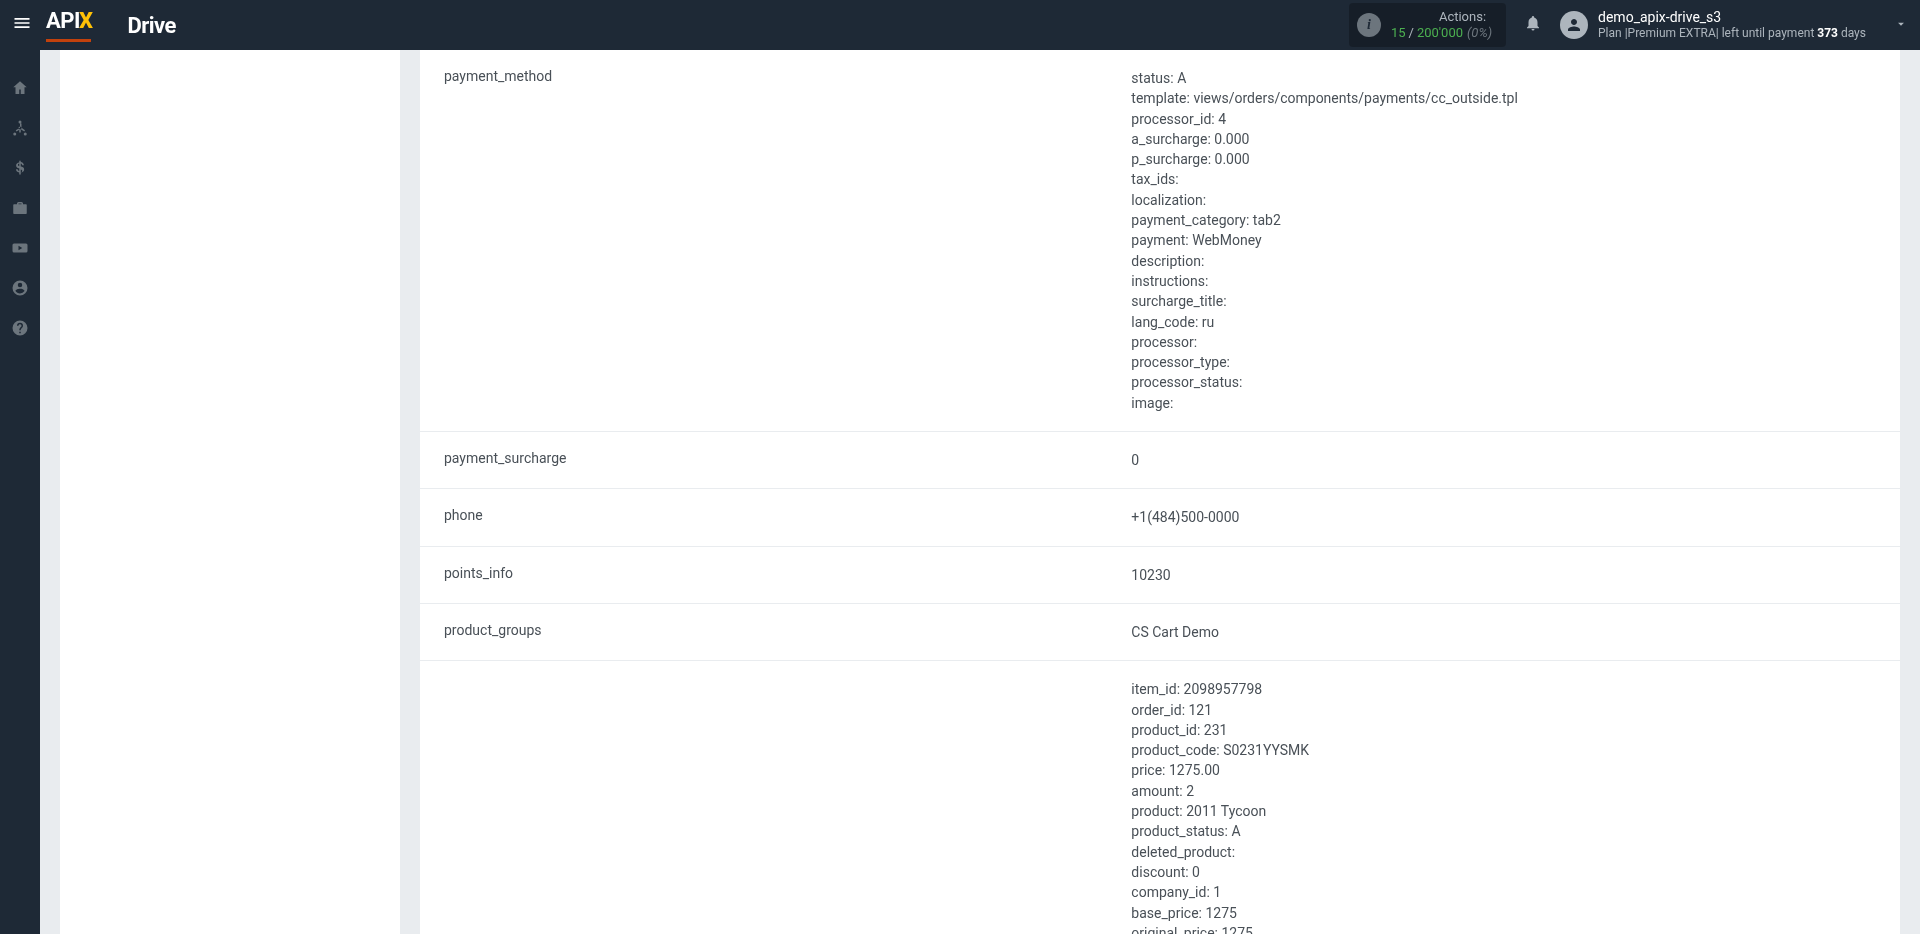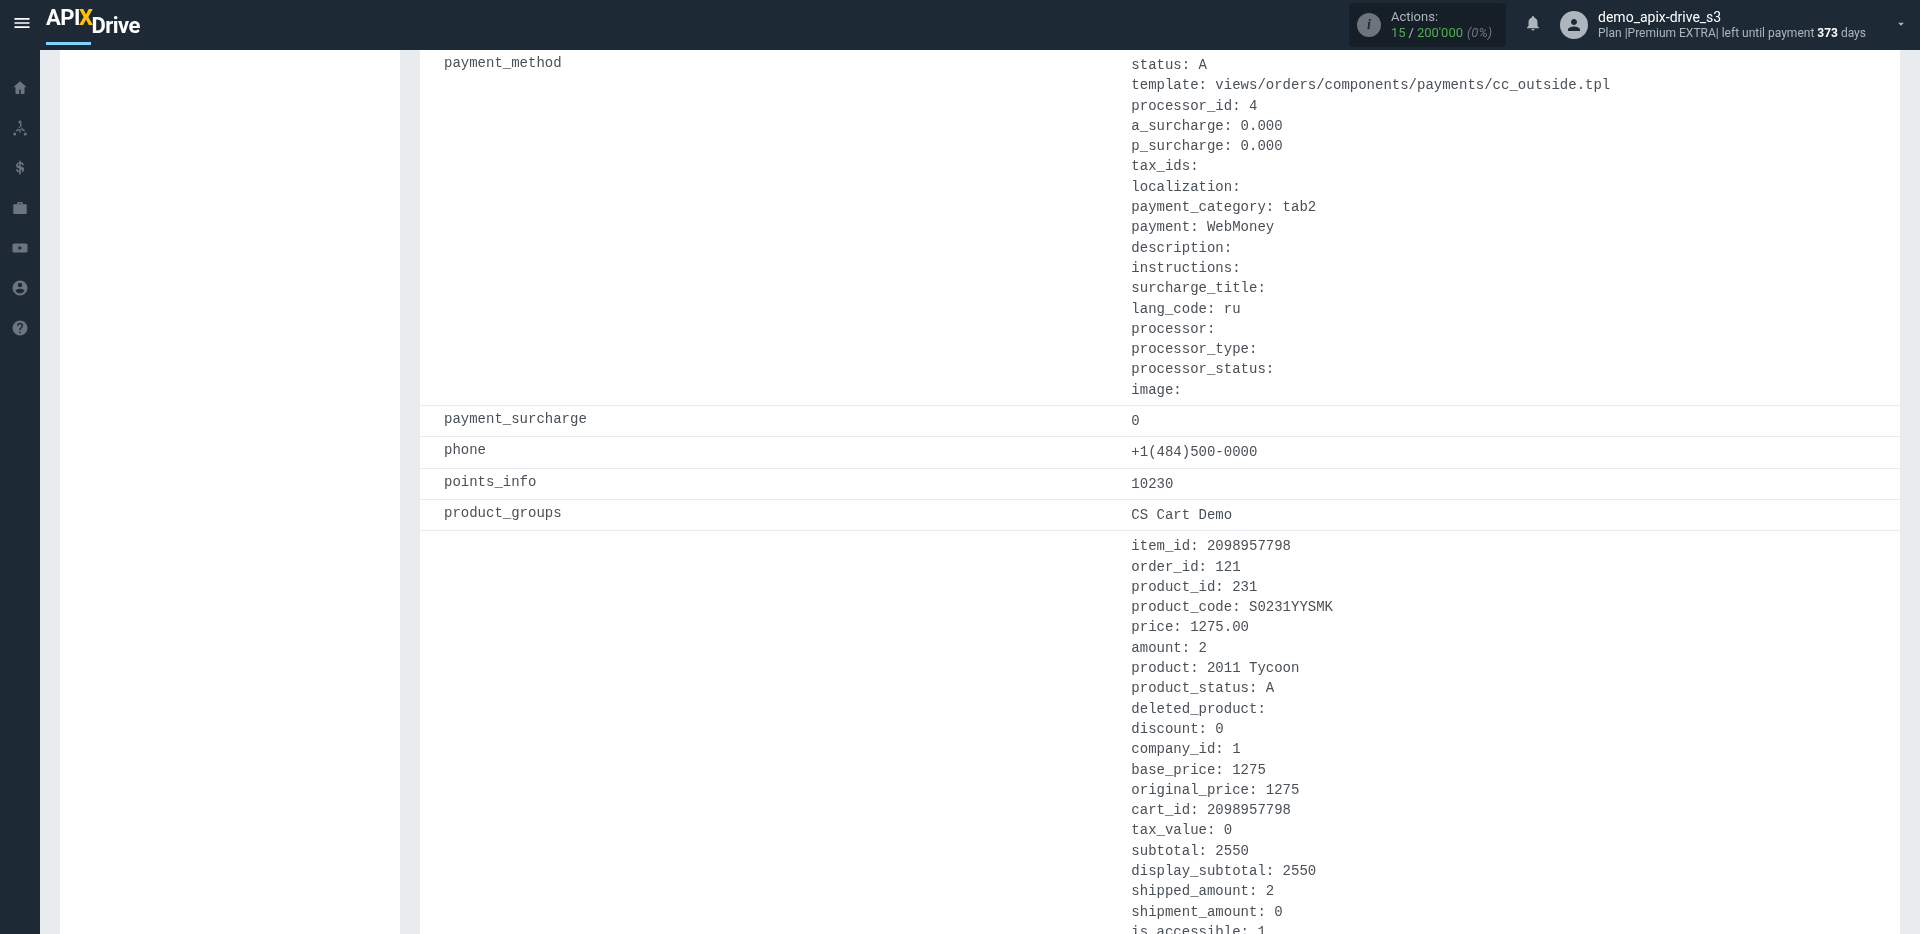--- a/index.html
+++ b/index.html
@@ -43,25 +43,26 @@
 .logo-api {
   color: #fff;
 }
 .logo-x {
   color: #ffc107;
   font-weight: 800;
   margin: 0 -1px;
 }
 .logo-drive {
   color: #fff;
+  margin-left: 36px;
 }
 .logo-underline {
   display: inline-block;
-  border-bottom: 3px solid #7dd3fc;
-  padding-bottom: 12px;
+  border-bottom: 3px solid #c2410c;
+  padding-bottom: 6px;
   text-align: center;
 }
 .topbar-spacer {
   flex: 1;
 }
 .actions-box {
   background: rgba(0,0,0,0.25);
   border-radius: 4px;
   padding: 6px 14px 6px 8px;
   display: flex;
@@ -82,20 +83,21 @@
   font-family: Georgia, serif;
   font-size: 14px;
   margin-right: 10px;
 }
 .actions-text {
   font-size: 13px;
   line-height: 1.2;
 }
 .actions-label {
   color: #adb5bd;
+  margin-left: 48px;
 }
 .actions-numbers {
   display: flex;
   align-items: baseline;
   justify-content: flex-end;
 }
 .actions-used {
   color: #4caf50;
 }
 .actions-slash {
@@ -193,22 +195,21 @@
   min-height: calc(100vh - 50px);
 }
 .main-panel {
   background: #fff;
   flex: 1;
   min-height: calc(100vh - 50px);
 }
 .data-row {
   display: flex;
   border-bottom: 1px solid #e9ecef;
-  padding: 5px 24px;
-  font-family: Liberation Mono, monospace;
+  padding: 18px 24px;
 }
 .data-key {
   width: 48%;
   color: #495057;
   font-size: 14px;
   padding-right: 12px;
 }
 .data-value {
   width: 52%;
   color: #495057;

